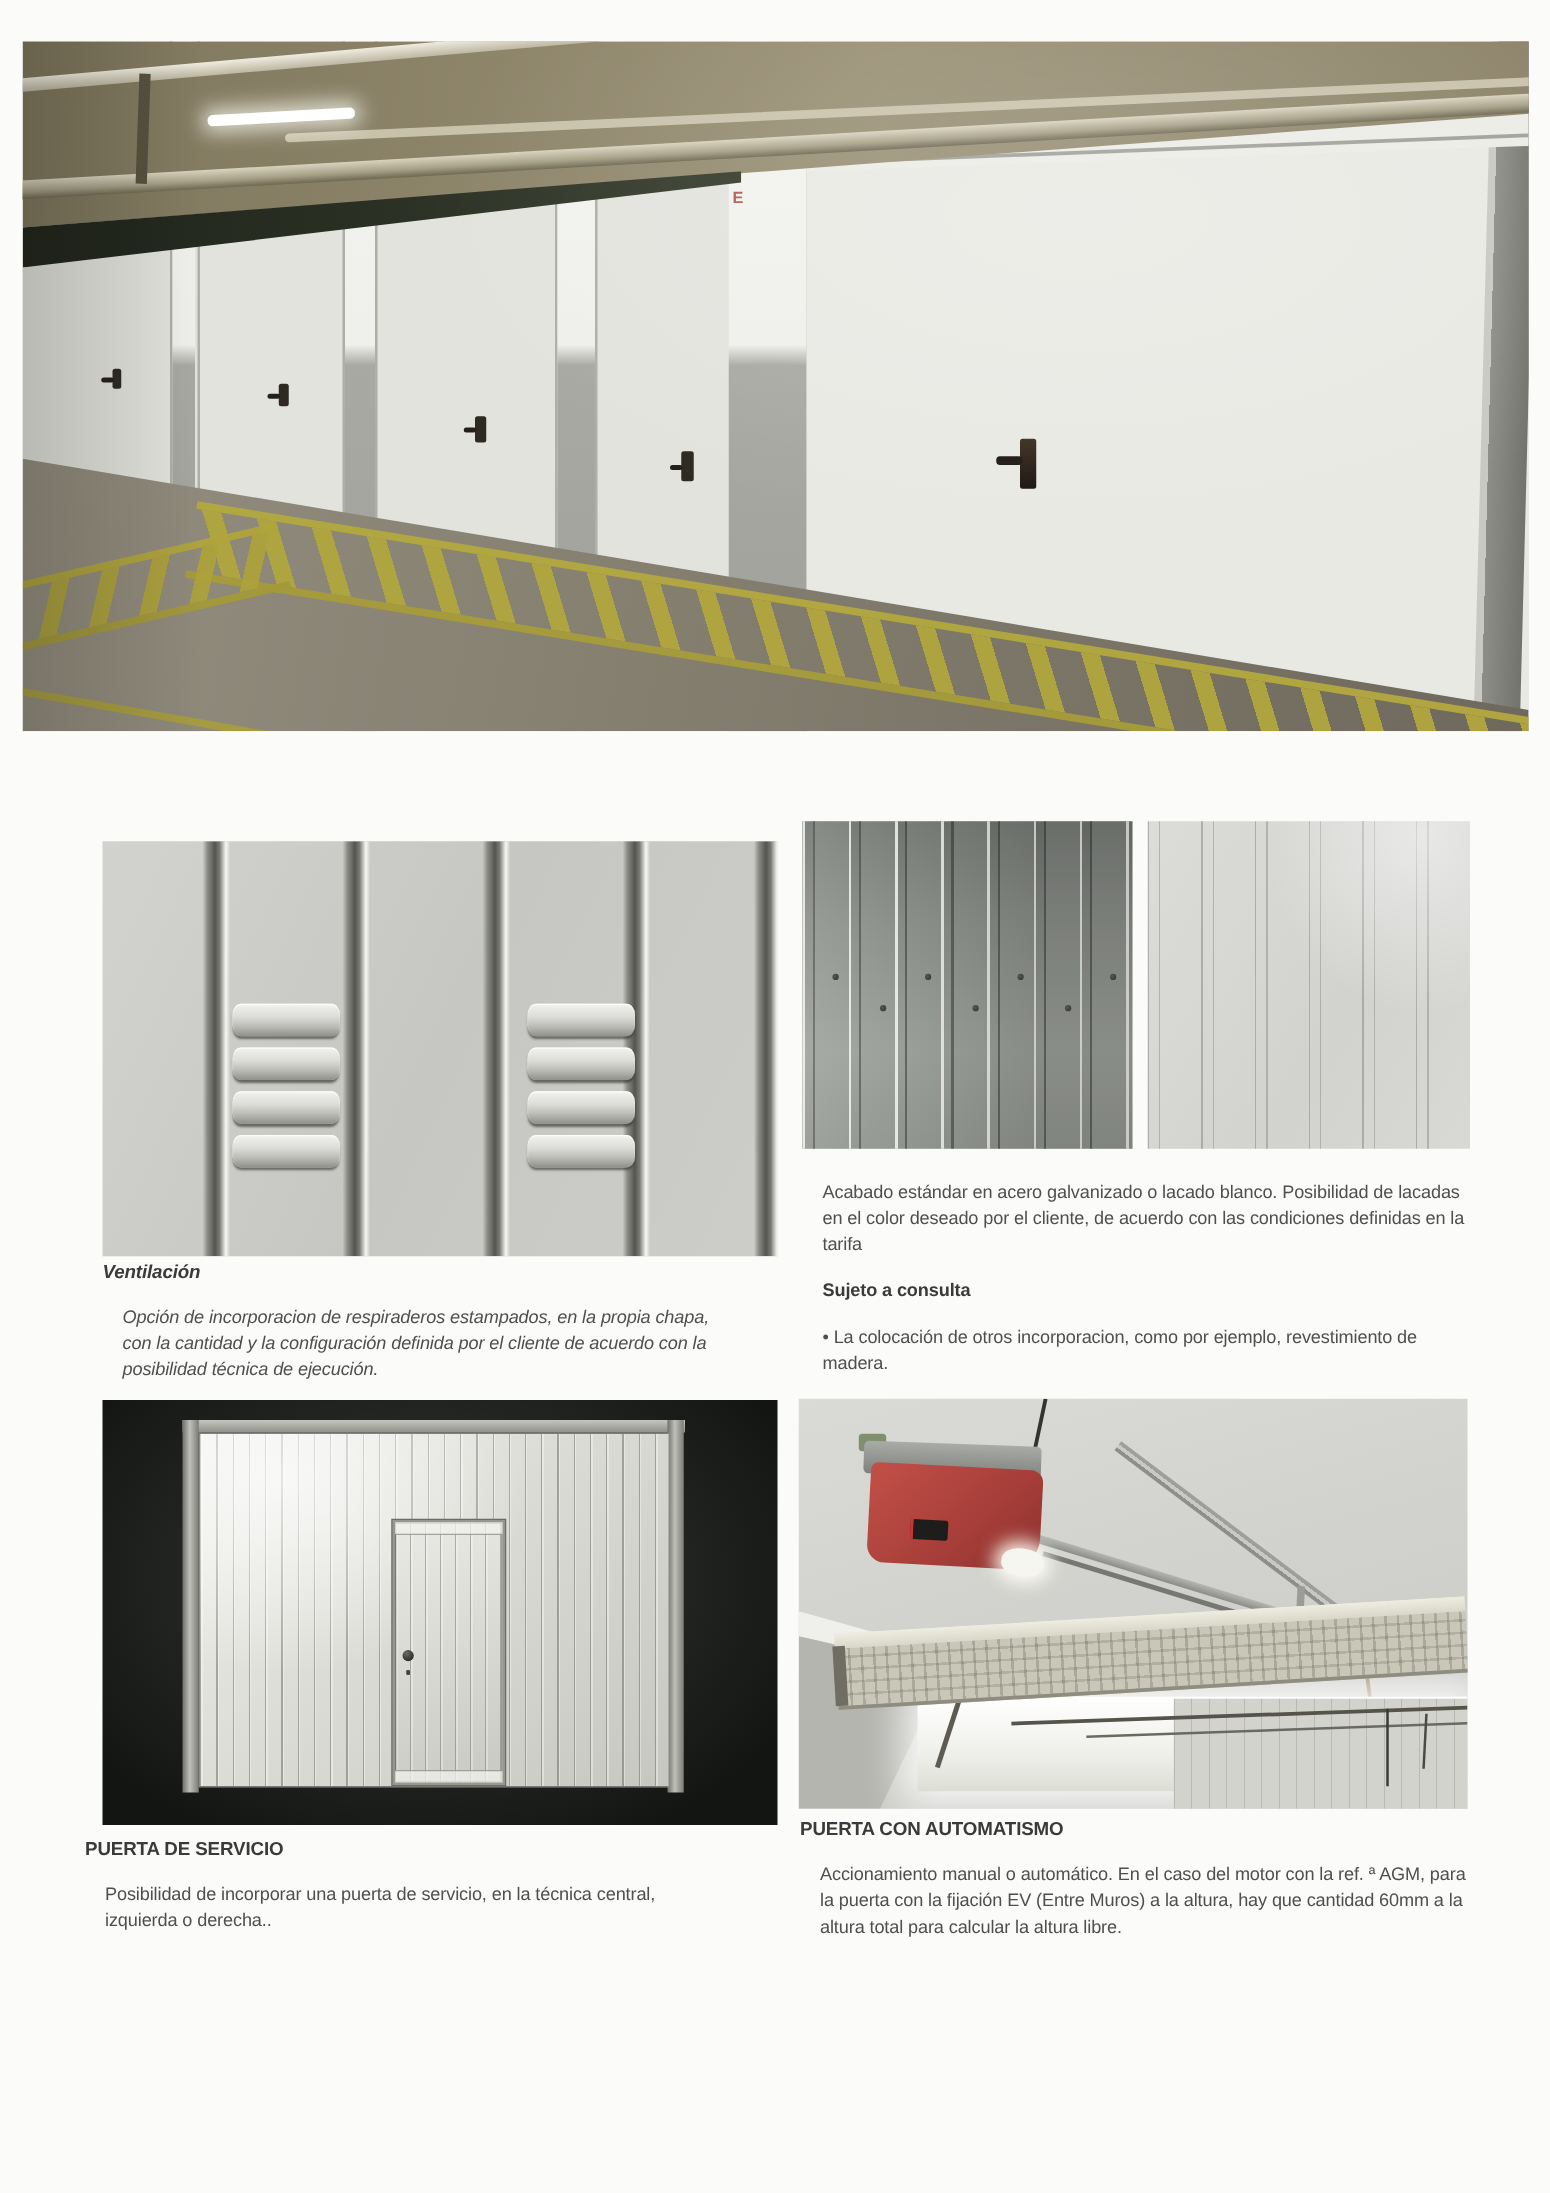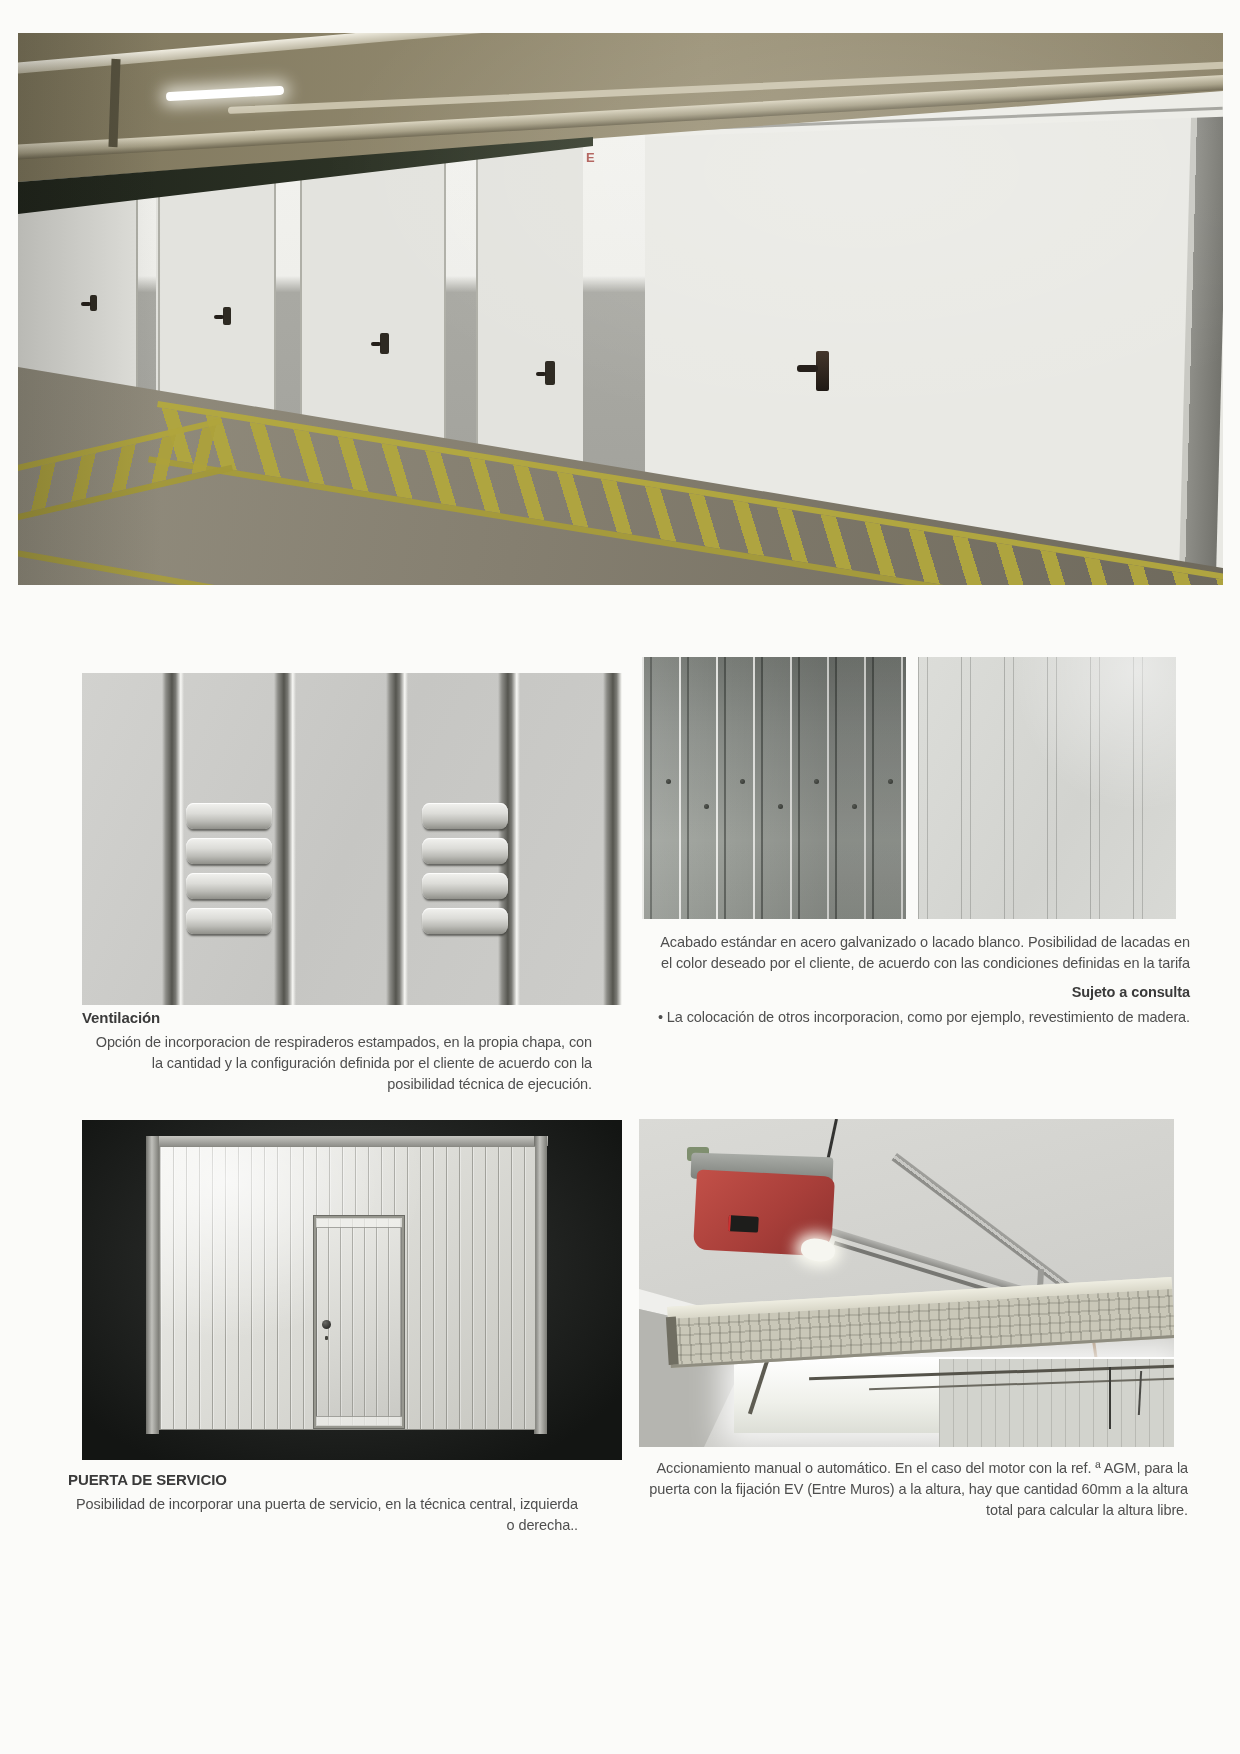--- a/index.html
+++ b/index.html
@@ -131,23 +131,23 @@
   .a-slab-top{position:absolute;left:0;top:0;width:100%;height:12px;background:linear-gradient(180deg,#eeedE1,#d9d7c8);background-color:#e8e7da;}
   .a-slab-front{position:absolute;left:0;top:12px;width:100%;height:46px;border-bottom:3px solid #8f8d80;
     background:
       repeating-linear-gradient(0deg, transparent 0 8px, rgba(70,70,60,.18) 8px 10px),
       repeating-linear-gradient(90deg, rgba(60,60,50,.22) 0 2px, transparent 2px 10px),#c9c7b8;}
   .a-slab-end{position:absolute;left:-2px;top:10px;width:10px;height:48px;background:#706e62;}
 
   
   .tblock{position:absolute;color:#4f4f4f;font-size:14.5px;line-height:21px;letter-spacing:-0.1px;}
   .tblock h3{margin:0 0 2px 0;font-size:15px;line-height:20px;font-weight:bold;color:#3a3a3a;}
-  .tblock p{margin:4px;text-align:right;}
+  .tblock p{margin:16px;}
   .tblock .sub{margin-top:8px;font-weight:bold;color:#3a3a3a;}
-  #txt-vent{left:82px;top:1008px;width:514px;}
+  #txt-vent{left:82px;top:1008px;width:514px;font-style:italic;}
   #txt-acab{left:642px;top:928px;width:552px;}
   #txt-serv{left:68px;top:1470px;width:514px;}
   #txt-auto{left:640px;top:1454px;width:552px;}
 </style>
 </head>
 <body>
 
 <div id="hero" class="photo">
   <div class="abs h-wall-left"></div>
   <div class="abs h-wall-right"></div>
@@ -276,14 +276,15 @@
   <h3>Ventilación</h3>
   <p>Opción de incorporacion de respiraderos estampados, en la propia chapa, con la cantidad y la configuración definida por el cliente de acuerdo con la posibilidad técnica de ejecución.</p>
 </div>
 
 <div id="txt-serv" class="tblock">
   <h3>PUERTA DE SERVICIO</h3>
   <p>Posibilidad de incorporar una puerta de servicio, en la técnica central, izquierda o derecha..</p>
 </div>
 
 <div id="txt-auto" class="tblock">
+  <h3>PUERTA CON AUTOMATISMO</h3>
   <p>Accionamiento manual o automático. En el caso del motor con la ref. ª AGM, para la puerta con la fijación EV (Entre Muros) a la altura, hay que cantidad 60mm a la altura total para calcular la altura libre.</p>
 </div>
 
 </body></html>

